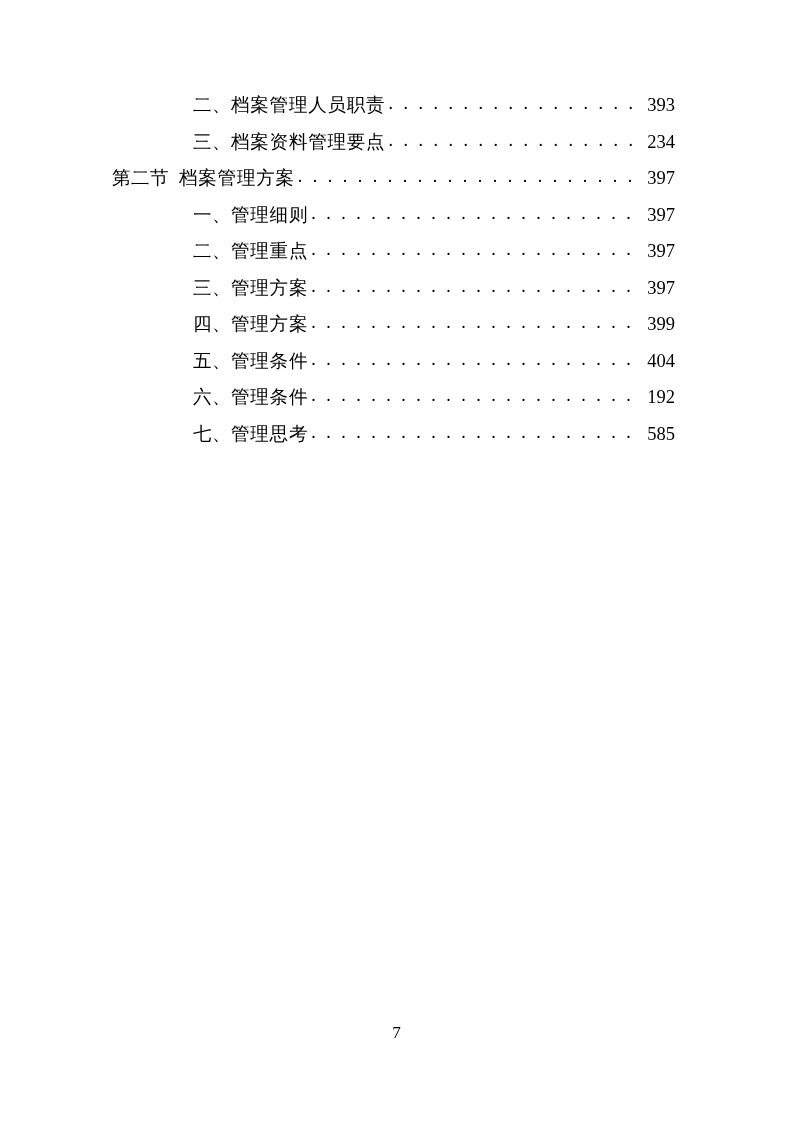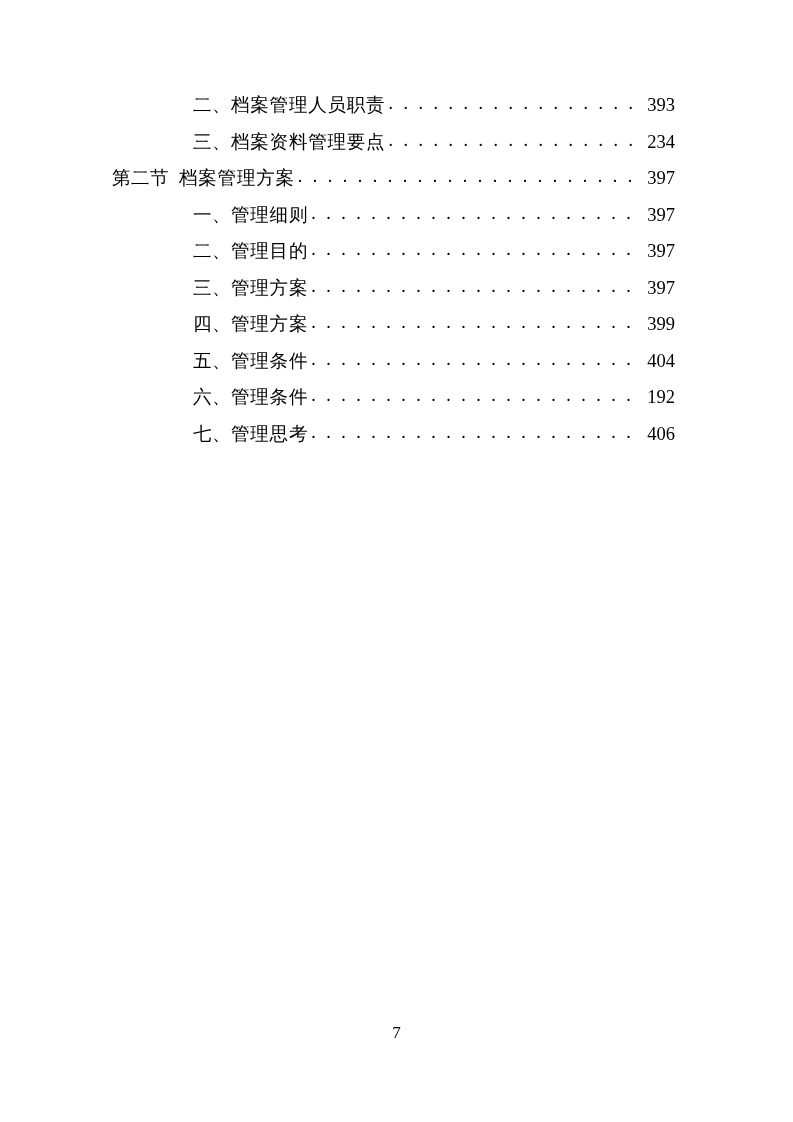--- a/index.html
+++ b/index.html
@@ -138,21 +138,21 @@
             <span class="title">管理细则</span>
           </span>
           <span class="leader-fill">. . . . . . . . . . . . . . . . . . . . . . . . . . . . . . . . . . . . . . . . . . . . . . . . . . . . . . . . . . . . . . . . . . . . . . . . . . . . . . . . . . . . . . . . . </span>
           <span class="pageno">397</span>
         </div>
       </div>
       <div class="toc-entry lvl-sub">
         <div class="row-inner">
           <span class="label-wrap">
             <span class="num">二、</span>
-            <span class="title">管理目的</span>
+            <span class="title">管理重点</span>
           </span>
           <span class="leader-fill">. . . . . . . . . . . . . . . . . . . . . . . . . . . . . . . . . . . . . . . . . . . . . . . . . . . . . . . . . . . . . . . . . . . . . . . . . . . . . . . . . . . . . . . . . </span>
           <span class="pageno">397</span>
         </div>
       </div>
       <div class="toc-entry lvl-sub">
         <div class="row-inner">
           <span class="label-wrap">
             <span class="num">三、</span>
             <span class="title">管理方案</span>
@@ -191,20 +191,20 @@
           <span class="pageno">192</span>
         </div>
       </div>
       <div class="toc-entry lvl-sub">
         <div class="row-inner">
           <span class="label-wrap">
             <span class="num">七、</span>
             <span class="title">管理思考</span>
           </span>
           <span class="leader-fill">. . . . . . . . . . . . . . . . . . . . . . . . . . . . . . . . . . . . . . . . . . . . . . . . . . . . . . . . . . . . . . . . . . . . . . . . . . . . . . . . . . . . . . . . . </span>
-          <span class="pageno">406</span>
+          <span class="pageno">585</span>
         </div>
       </div>
     </div>
 
   <div class="folio">7</div>
 
 </div>
 
 </body></html>

